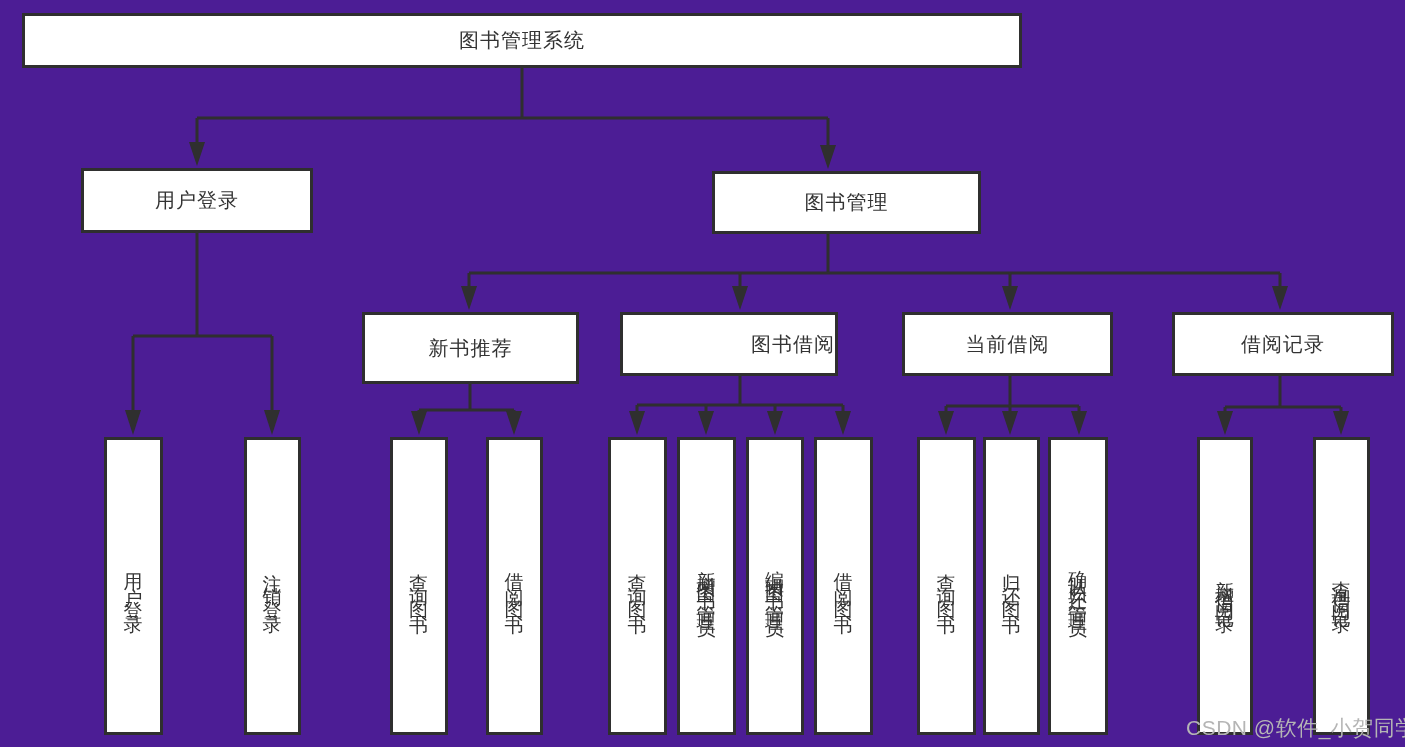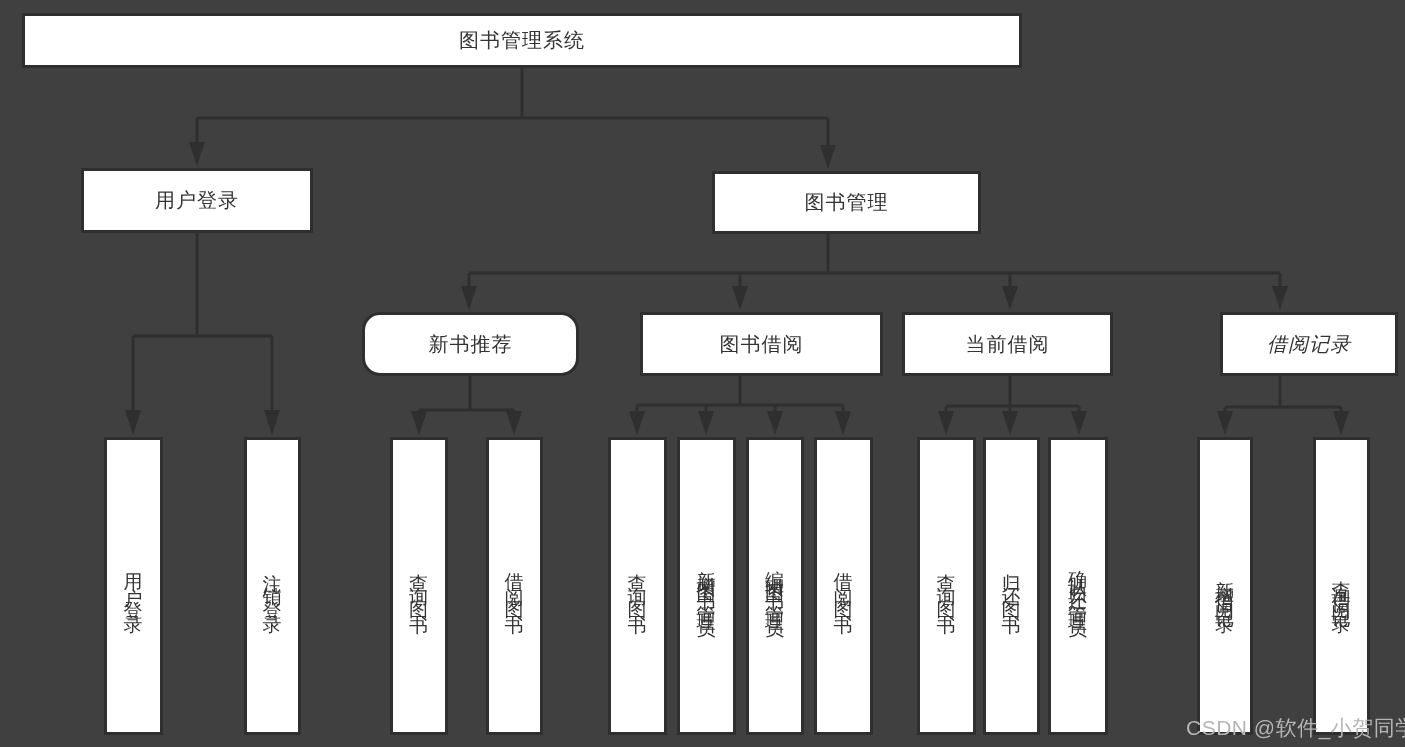--- a/index.html
+++ b/index.html
@@ -1,20 +1,20 @@
 <!DOCTYPE html>
 <html><head>
 <meta charset="utf-8">
 <style>
   html, body { margin: 0; padding: 0; background: #ffffff; }
   #stage {
     position: relative;
     width: 1405px;
     height: 747px;
-    background: #404040;
+    background: #4c1d95;
     font-family: "Liberation Sans", sans-serif;
     overflow: hidden;
   }
   #connectors {
     position: absolute;
     left: 0; top: 0;
     width: 1405px; height: 747px;
   }
   .box {
     position: absolute;
@@ -125,30 +125,30 @@
     <span>图书管理系统</span>
   </div>
 
   <div class="box h" style="left:81px; top:168px; width:232px; height:65px;">
     <span>用户登录</span>
   </div>
   <div class="box h" style="left:712px; top:171px; width:269px; height:63px;">
     <span>图书管理</span>
   </div>
 
-  <div class="box h" style="left:362px; top:312px; width:217px; height:64px;border-radius:18px;">
+  <div class="box h" style="left:362px; top:312px; width:217px; height:72px;">
     <span>新书推荐</span>
   </div>
-  <div class="box h" style="left:640px; top:312px; width:243px; height:64px;">
+  <div class="box h" style="left:620px; top:312px; width:218px; height:64px;justify-content:flex-end;">
     <span>图书借阅</span>
   </div>
   <div class="box h" style="left:902px; top:312px; width:211px; height:64px;">
     <span>当前借阅</span>
   </div>
-  <div class="box h" style="left:1220px; top:312px; width:178px; height:64px;font-style:italic;">
+  <div class="box h" style="left:1172px; top:312px; width:222px; height:64px;">
     <span>借阅记录</span>
   </div>
 
   <div class="box v" style="left:104px; top:437px; width:59px; height:298px;">
     <span>用户登录</span>
   </div>
   <div class="box v" style="left:244px; top:437px; width:57px; height:298px;">
     <span>注销登录</span>
   </div>
 

